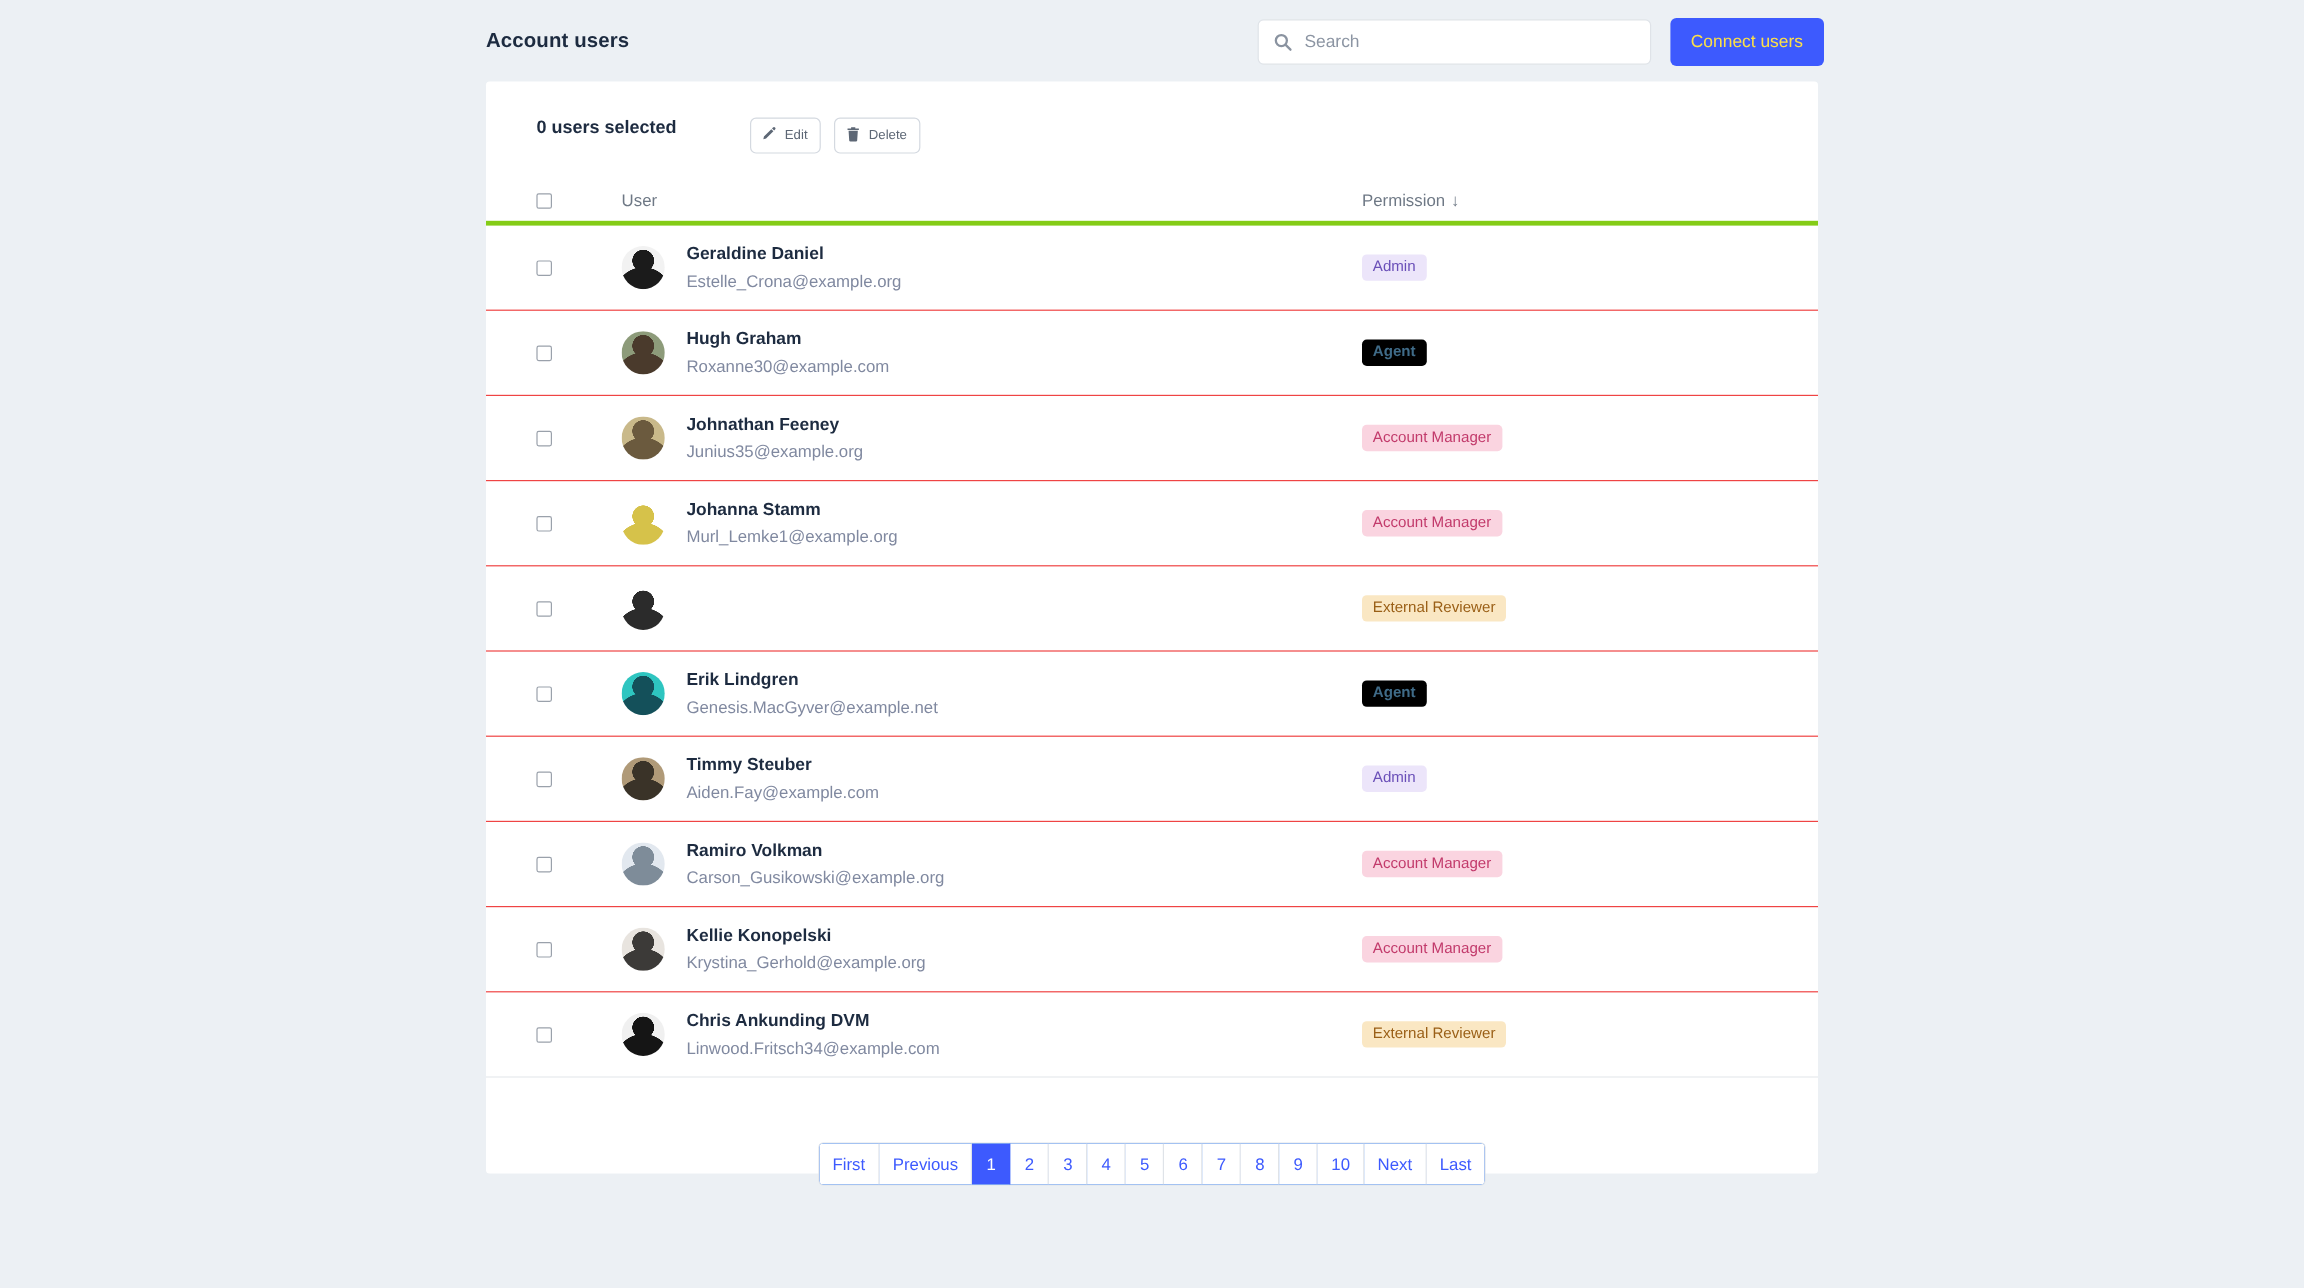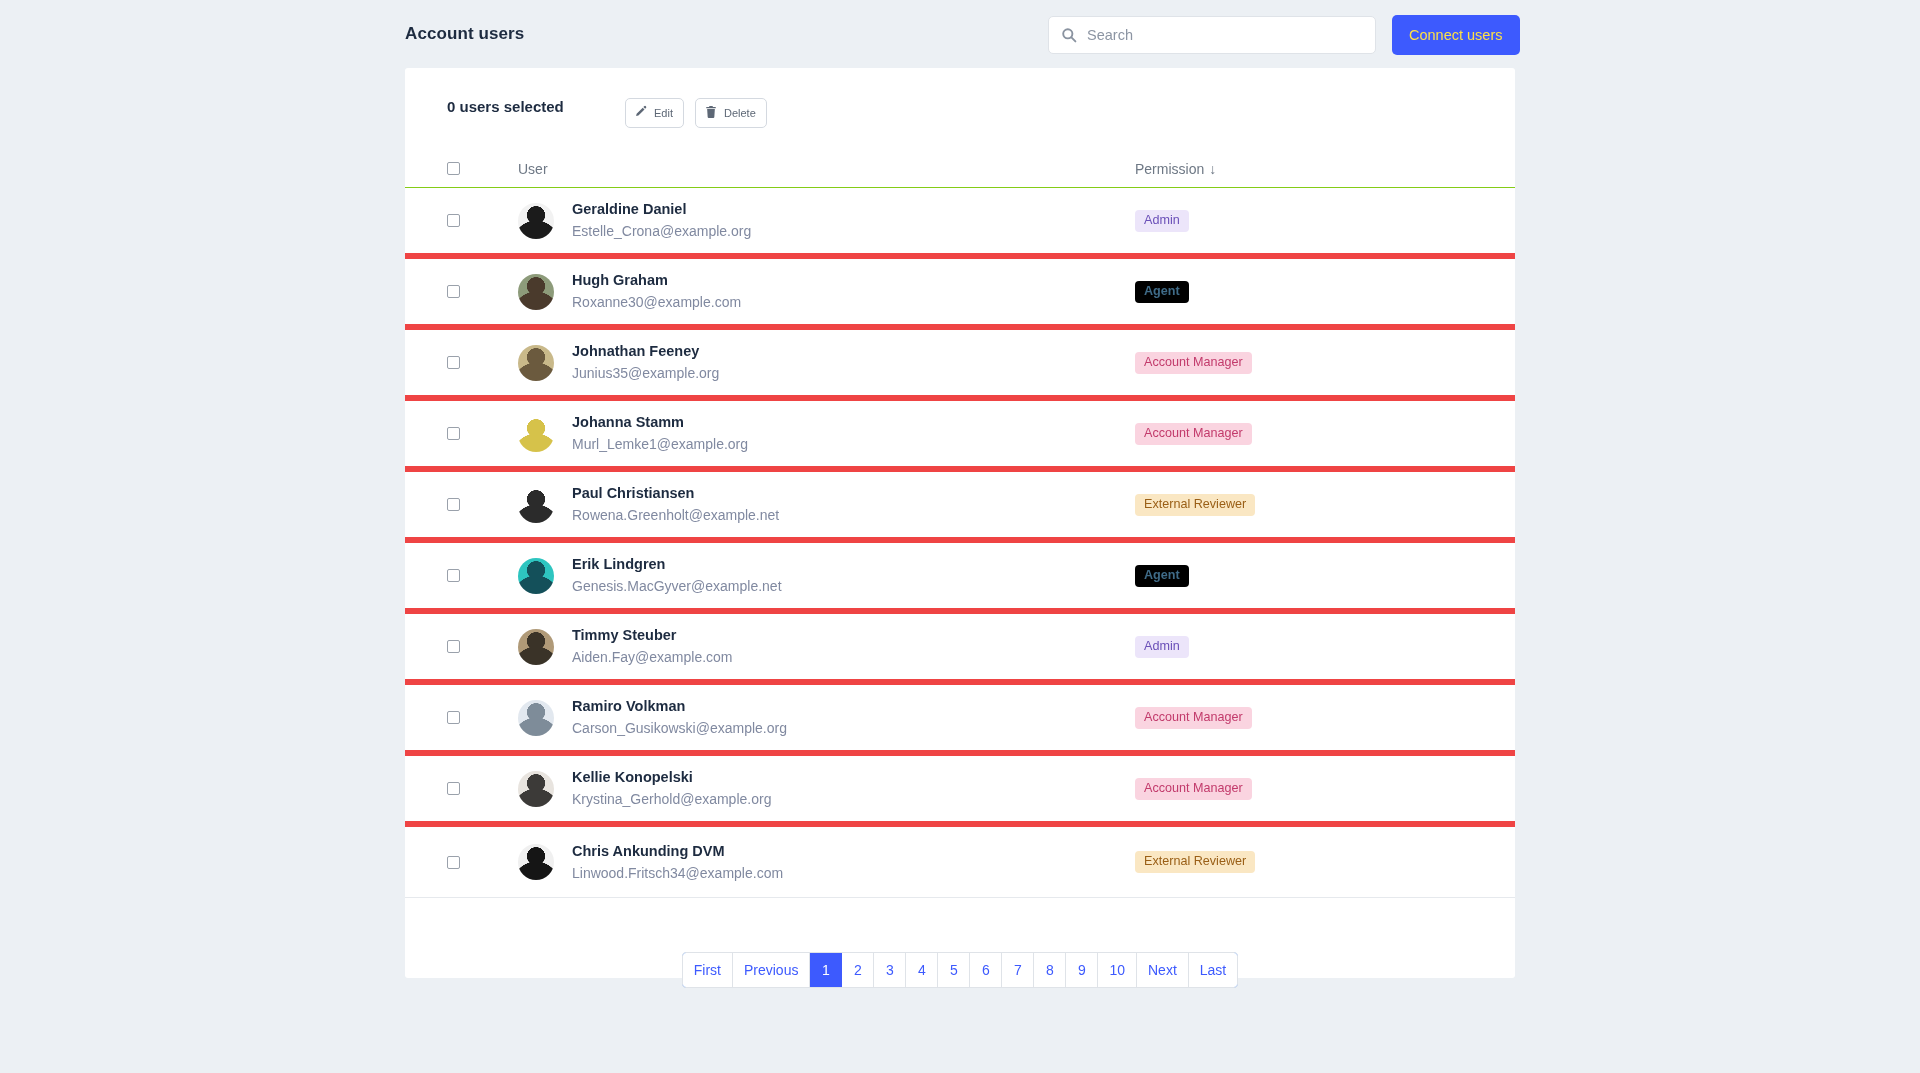--- a/index.html
+++ b/index.html
@@ -126,39 +126,39 @@
     position: absolute;
     left: 0;
     top: 82px;
     width: 1110px;
   }
   .th-row {
     display: flex;
     align-items: center;
     height: 38px;
     padding: 0 0 0 42px;
-    border-bottom: 1px solid #84cc16;
+    border-bottom: 4px solid #84cc16;
   }
   .th-row .c-check { width: 71px; }
   .th-row .c-user  { flex: 1 1 auto; }
   .th-row .c-perm  { width: 380px; }
   .th-label {
     font-size: 14px;
     color: #6e7885;
     display: inline-flex;
     align-items: center;
     gap: 5px;
   }
 
   .row {
     display: flex;
     align-items: center;
     height: 71px;
     padding: 0 0 0 42px;
-    border-bottom: 6px solid #ef4444;
+    border-bottom: 1px solid #ef4444;
   }
   .row:last-child { border-bottom: 1px solid #e6e9ed; }
   .c-check { width: 71px; display: flex; align-items: center; }
   .c-user  { flex: 1 1 auto; display: flex; align-items: center; gap: 18px; }
   .c-perm  { width: 380px; display: flex; align-items: center; }
 
   .cb {
     -webkit-appearance: none;
     appearance: none;
     width: 13px; height: 13px;
@@ -362,24 +362,20 @@
           <div class="c-perm">
             <span class="badge account-manager">Account Manager</span>
           </div>
         </div>
         <div class="row">
           <div class="c-check">
             <input type="checkbox" class="cb" style="">
           </div>
           <div class="c-user">
             <div class="avatar" style="background: radial-gradient(circle at 50% 34%, rgb(43, 43, 43) 0px, rgb(43, 43, 43) 30%, transparent 31%), radial-gradient(circle at 50% 115%, rgb(43, 43, 43) 0px, rgb(43, 43, 43) 52%, transparent 53%), linear-gradient(160deg, rgb(255, 255, 255), rgb(255, 255, 255));"></div>
-            <div>
-              <div class="u-name">Paul Christiansen</div>
-              <div class="u-mail">Rowena.Greenholt@example.net</div>
-            </div>
           </div>
           <div class="c-perm">
             <span class="badge external-reviewer">External Reviewer</span>
           </div>
         </div>
         <div class="row">
           <div class="c-check">
             <input type="checkbox" class="cb" style="">
           </div>
           <div class="c-user">

